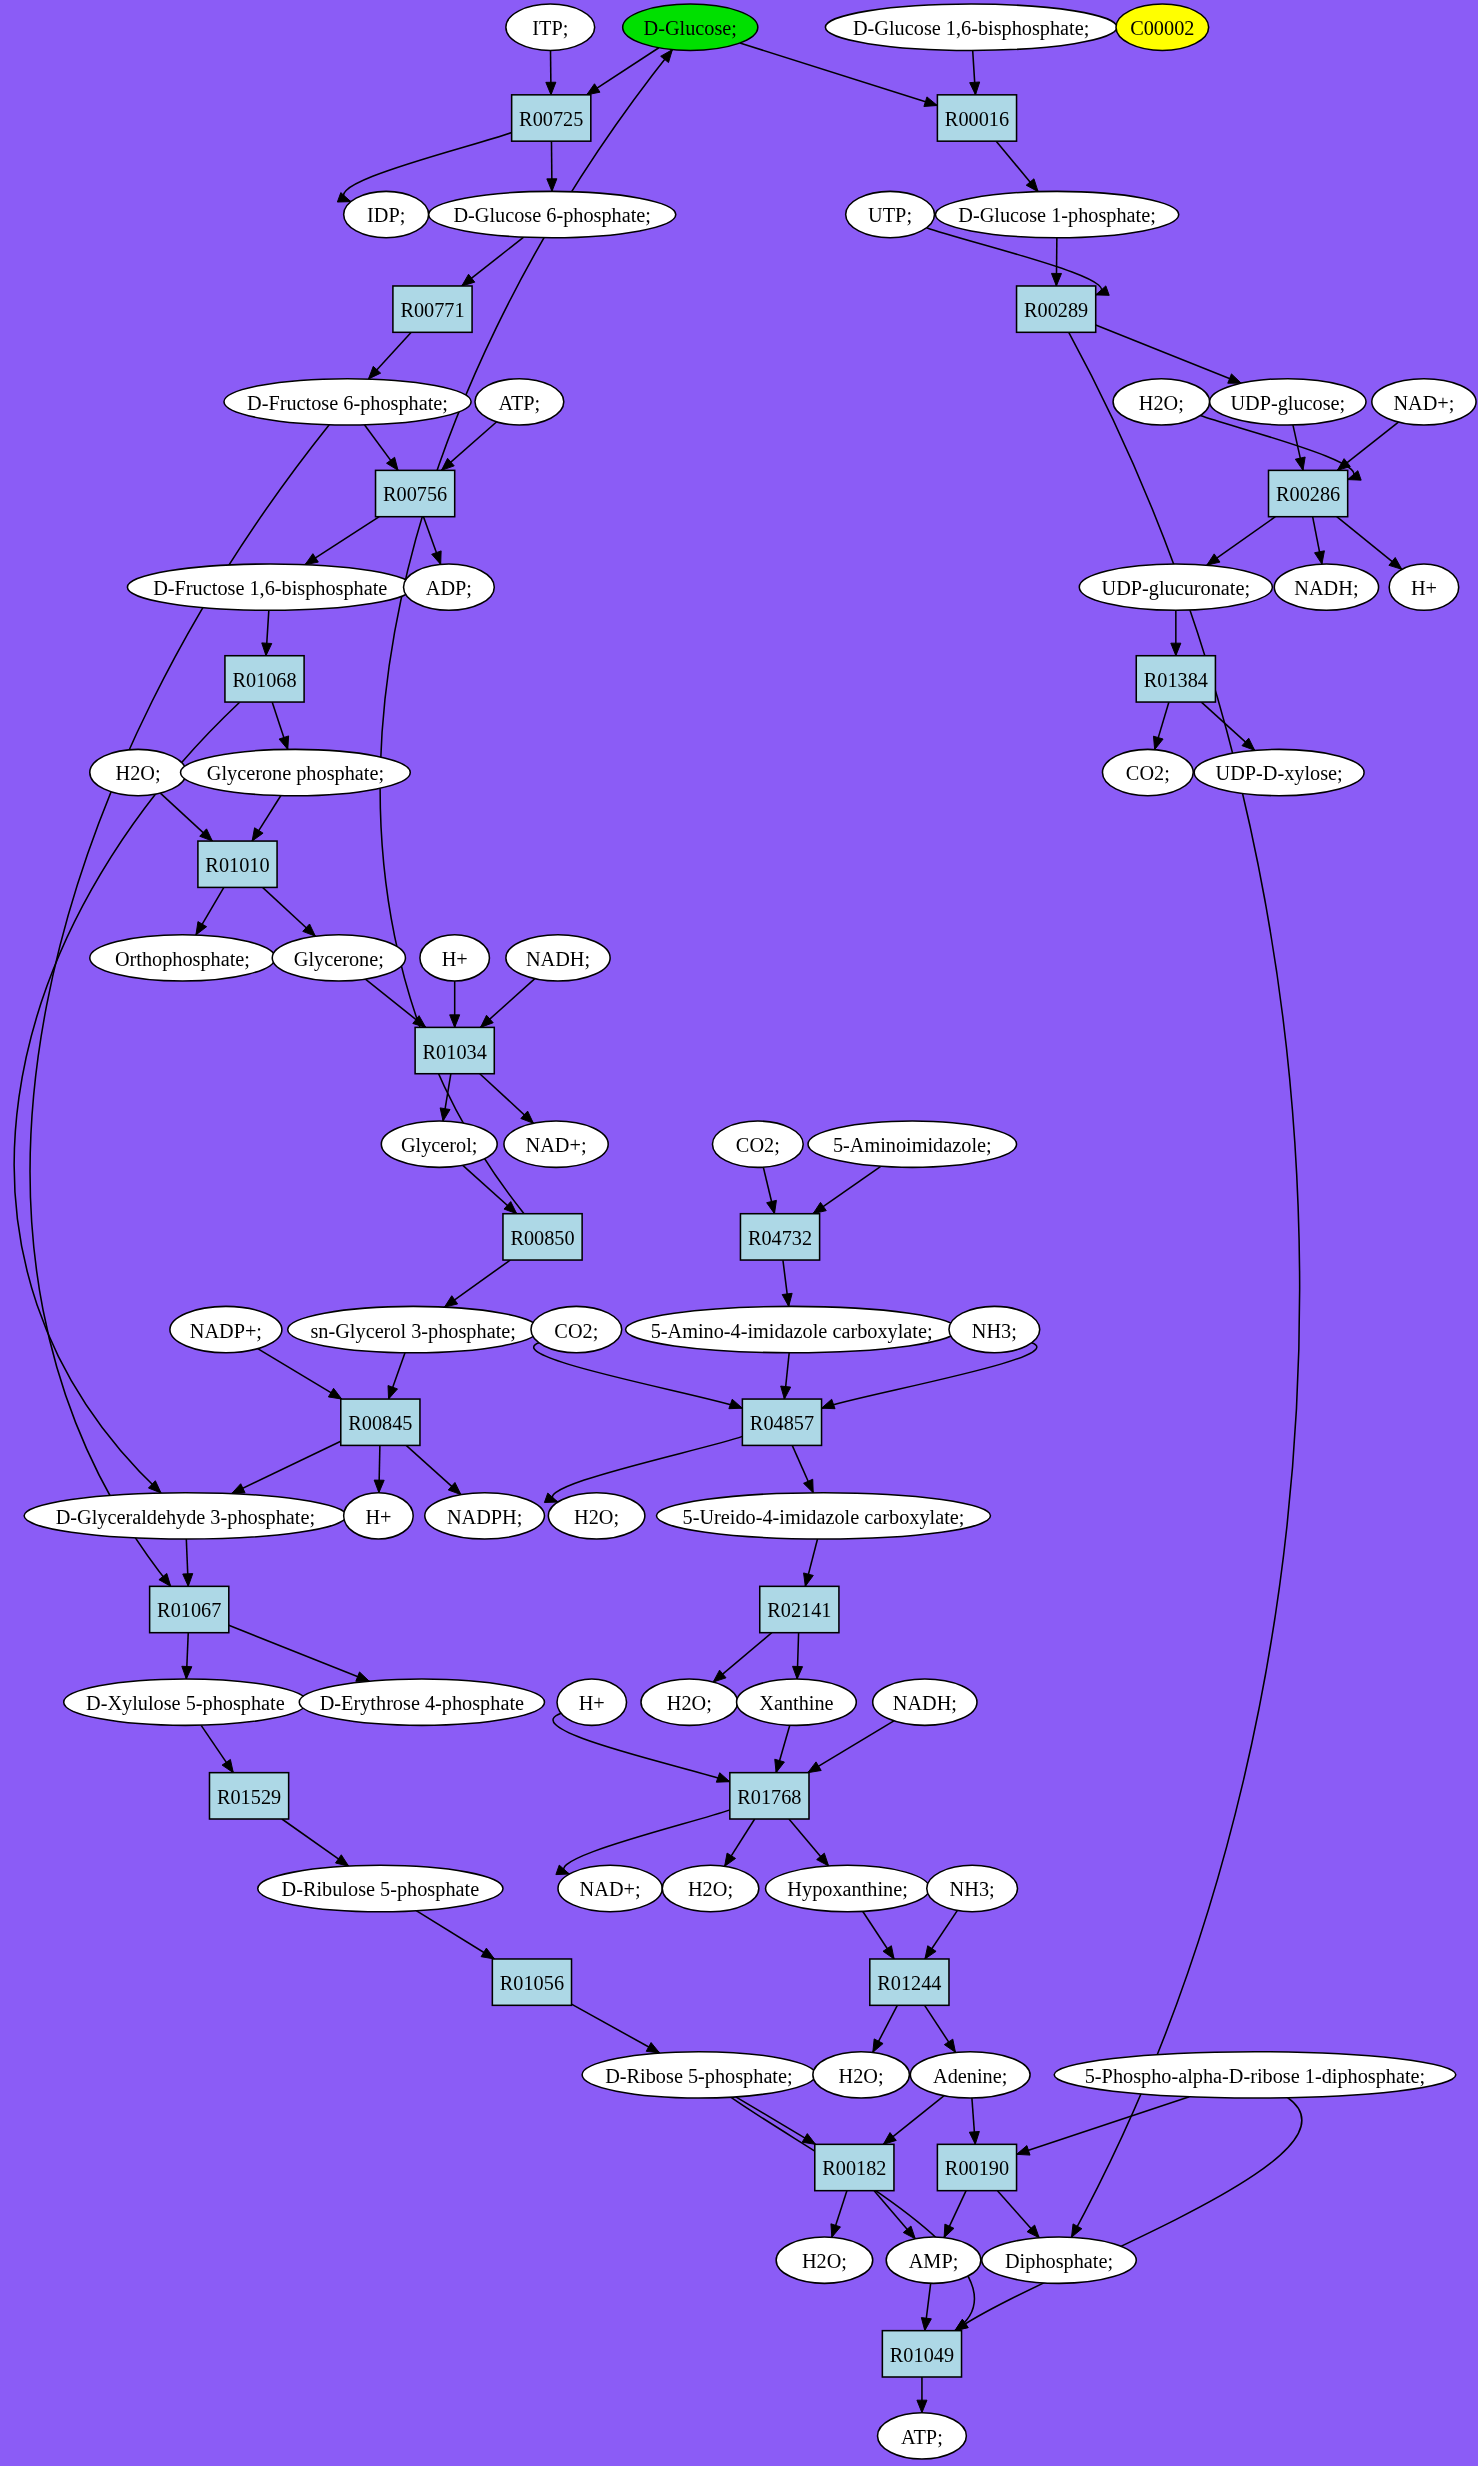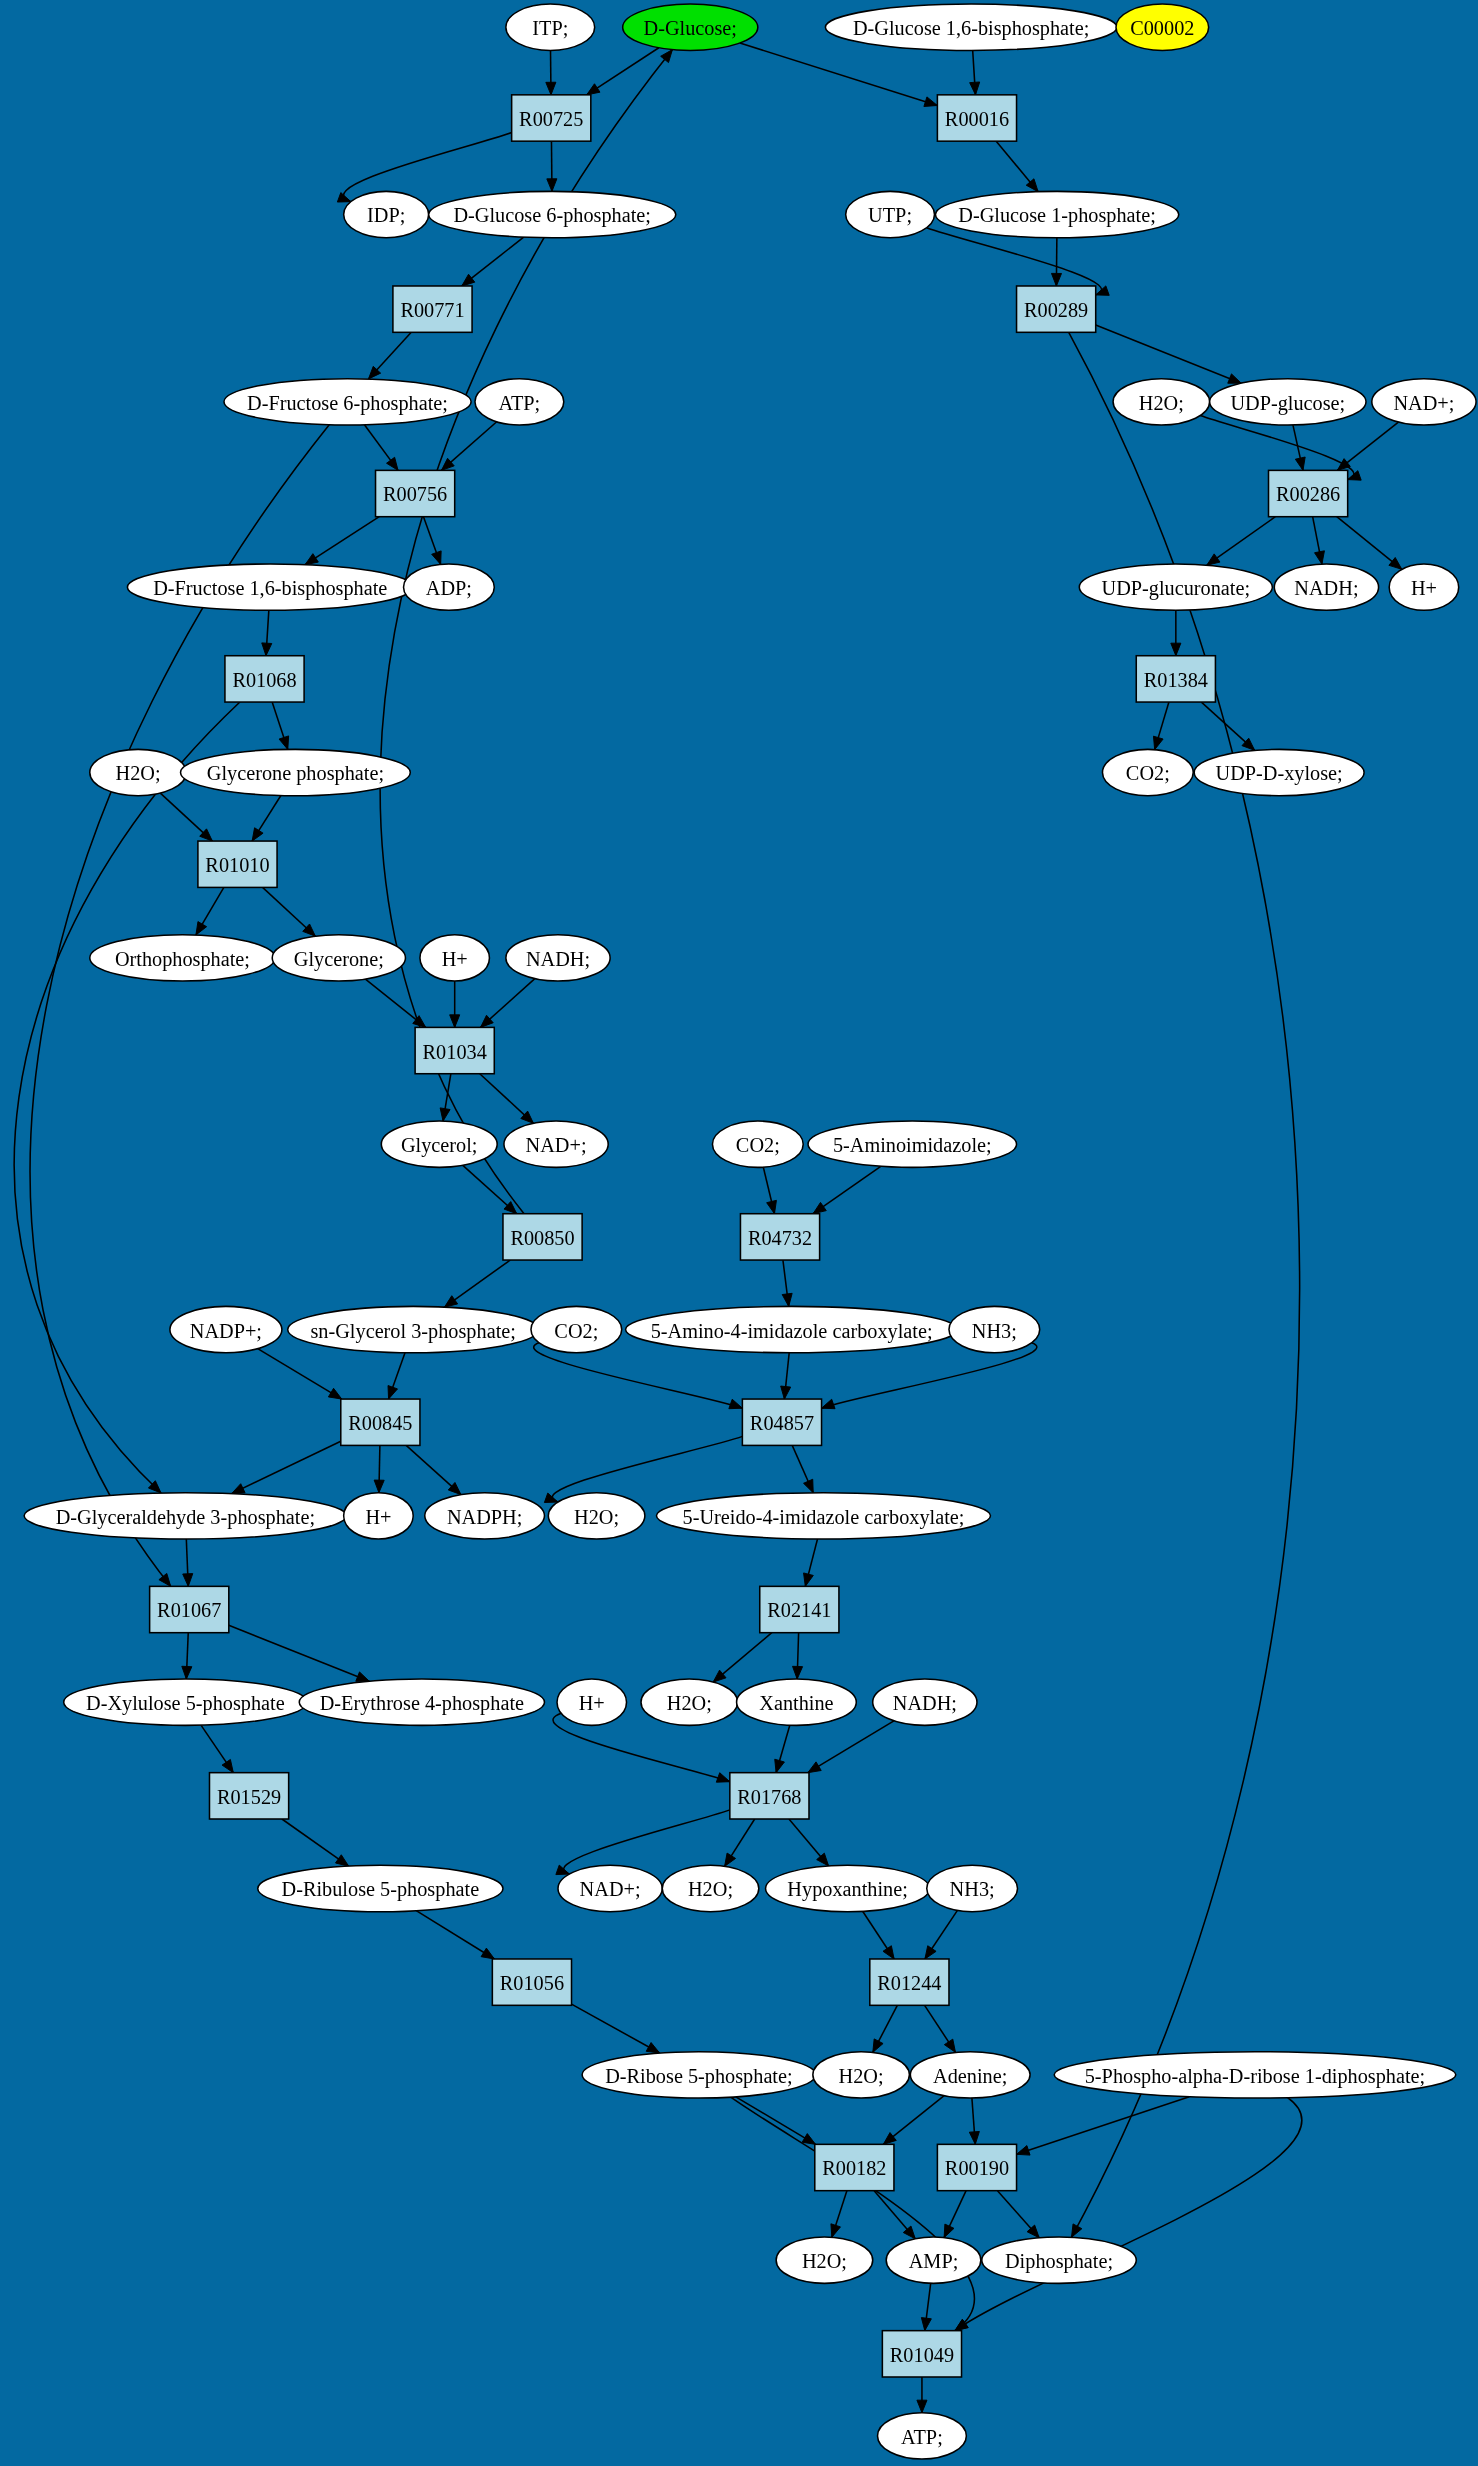--- a/index.html
+++ b/index.html
@@ -1,18 +1,18 @@
 <!DOCTYPE html>
 <html><head>
 <meta charset="utf-8">
 <title>Metabolic Pathway Graph</title>
 <style>
   html,body{margin:0;padding:0;background:#ffffff;}
   body{font-family:"Liberation Serif", "DejaVu Serif", serif;}
-  #graph-root{position:relative;width:1478px;height:2467px;background:#0369a1;overflow:hidden;}
+  #graph-root{position:relative;width:1478px;height:2467px;background:#8b5cf6;overflow:hidden;}
   svg#pathway-svg{display:block;width:1478px;height:2467px;}
   .edge-path{fill:none;stroke:#000000;stroke-width:1.6;}
   .arrow-head{fill:#000000;stroke:#000000;stroke-width:1;}
   .cpd-ellipse{fill:#ffffff;stroke:#000000;stroke-width:1.6;}
   .cpd-ellipse.highlight-green{fill:#00e000;}
   .cpd-ellipse.highlight-yellow{fill:#ffff00;}
   .rxn-rect{fill:#add8e6;stroke:#000000;stroke-width:1.6;}
   .node-label{font-family:"Liberation Serif","DejaVu Serif",serif;font-size:21px;fill:#000000;text-anchor:middle;dominant-baseline:central;}
   .rxn-label{font-family:"Liberation Serif","DejaVu Serif",serif;font-size:21px;fill:#000000;text-anchor:middle;dominant-baseline:central;}
 </style>

